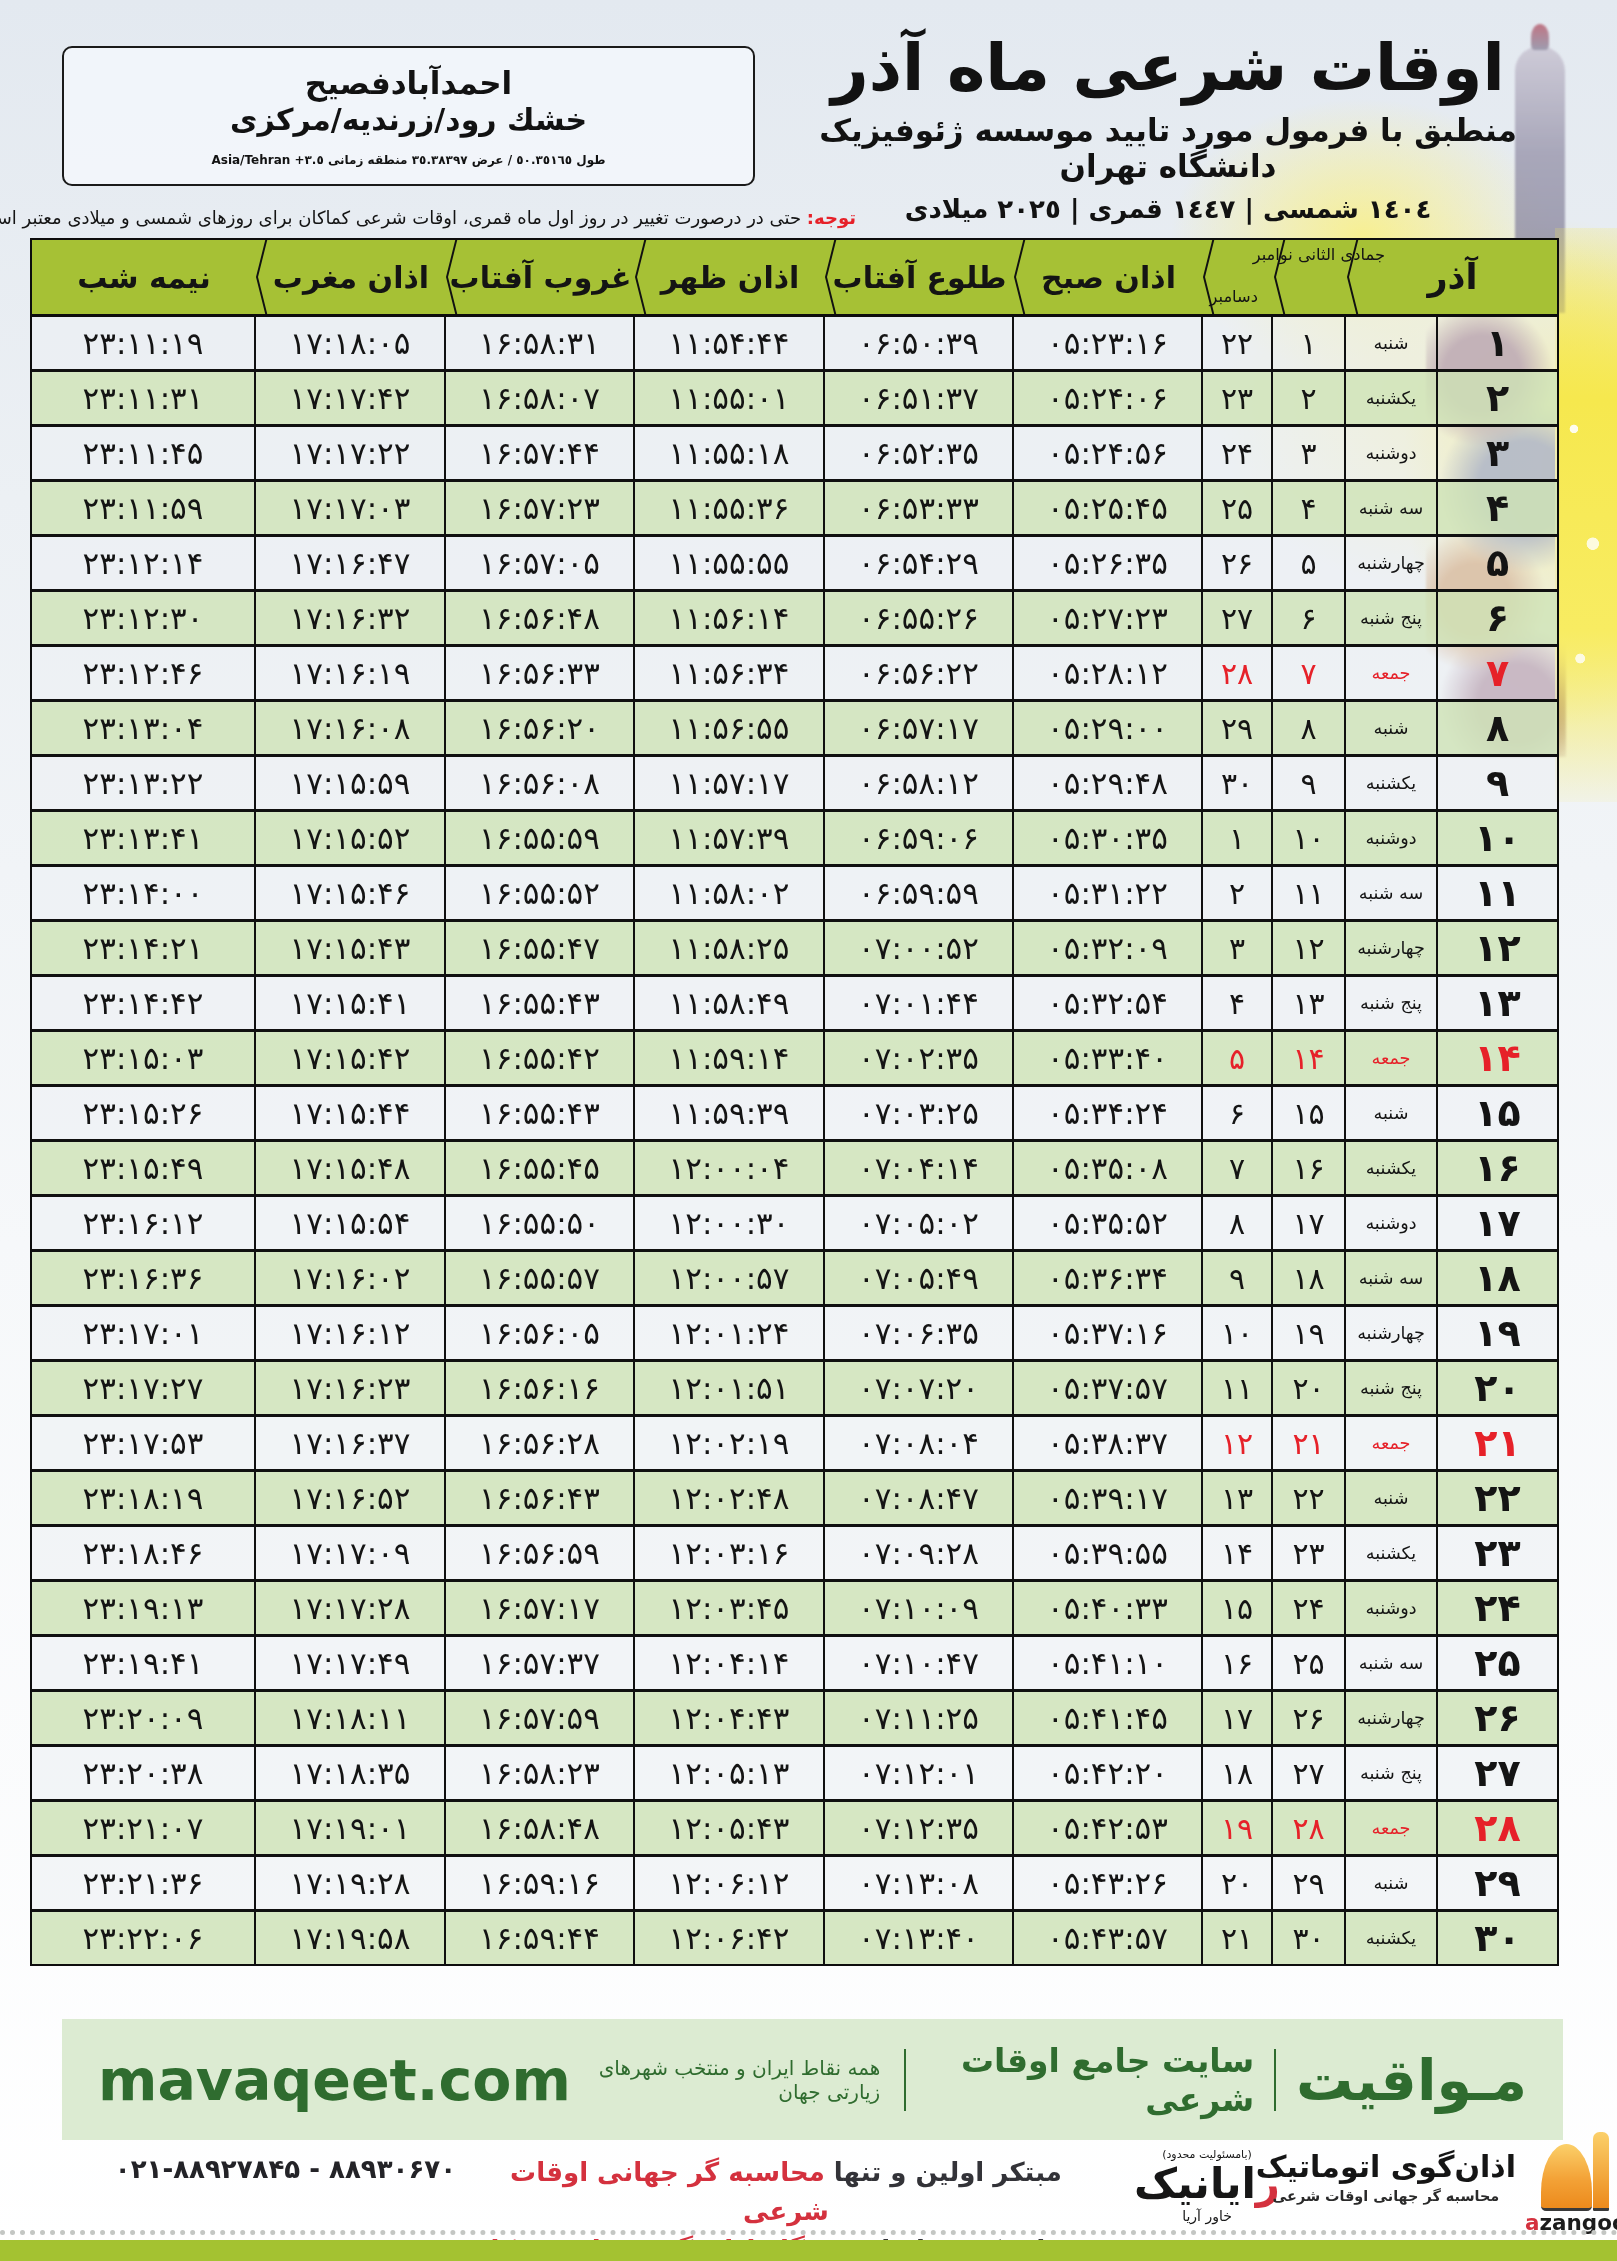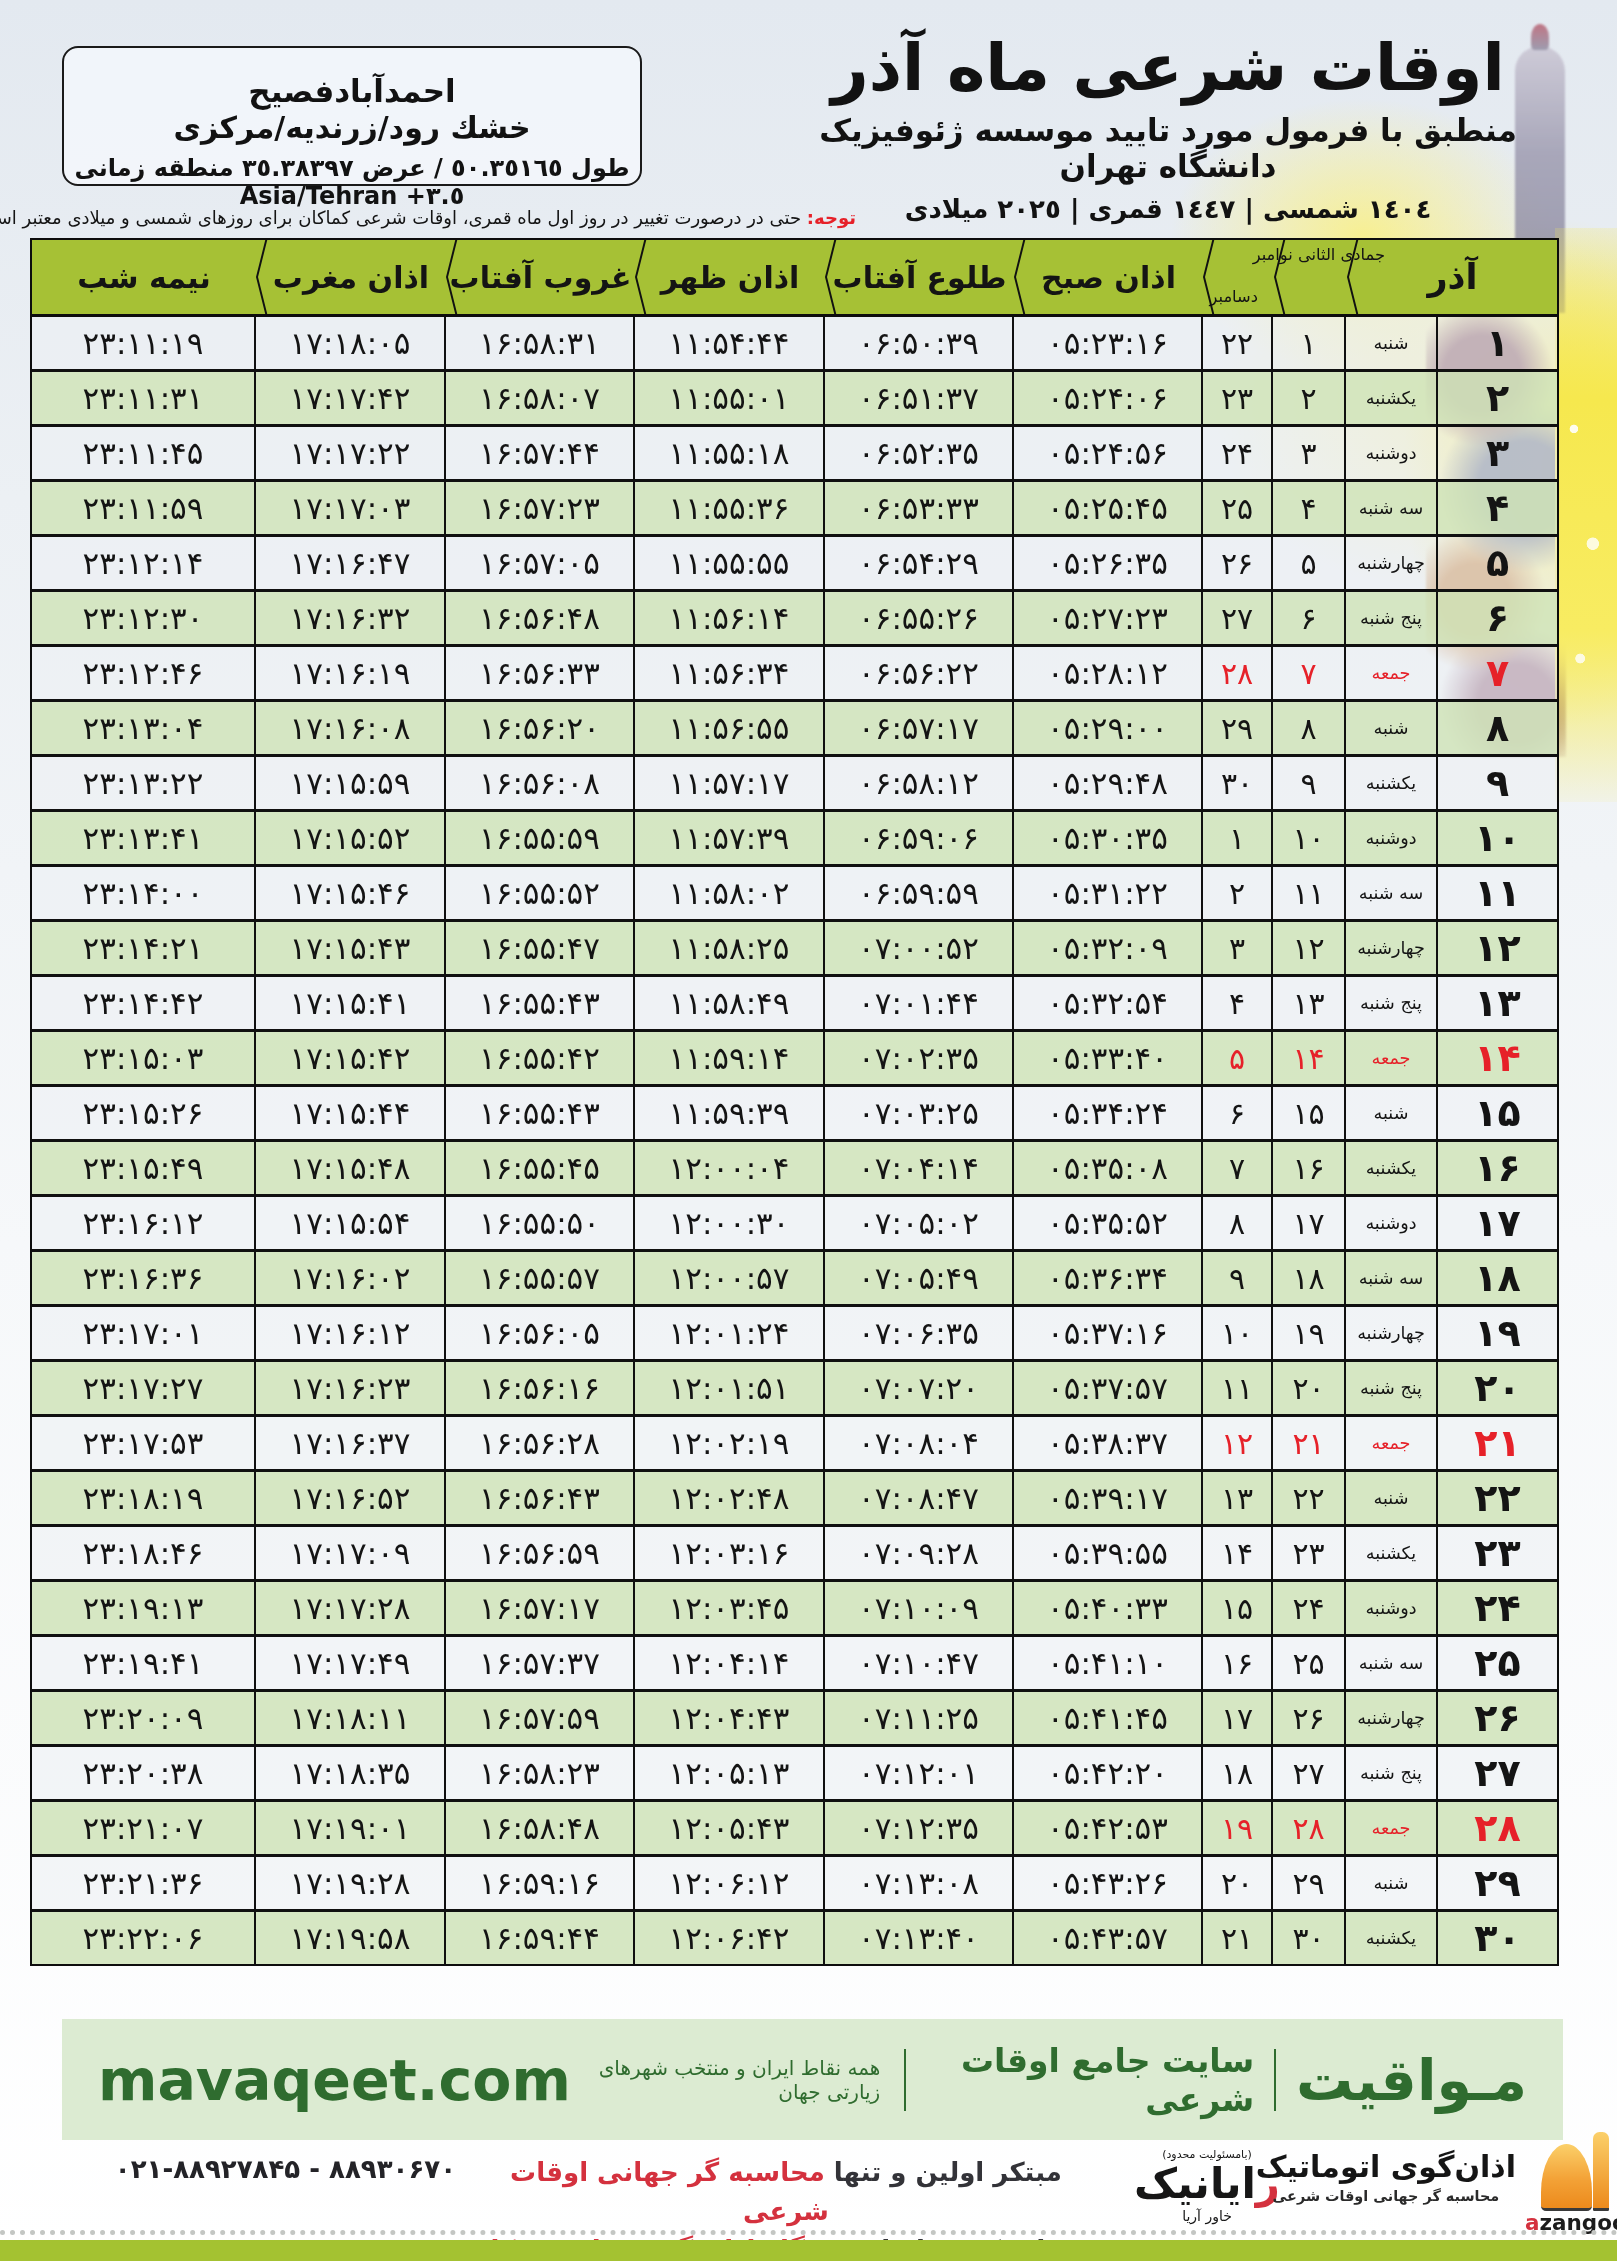--- a/index.html
+++ b/index.html
@@ -27,26 +27,26 @@
     background:
       radial-gradient(circle at 30% 35%, rgba(255,255,255,.9) 0 3.9px, rgba(255,255,255,0) 4.6px),
       radial-gradient(circle at 60% 55%, rgba(255,255,255,.8) 0 5.9px, rgba(255,255,255,0) 6.5px),
       radial-gradient(circle at 40% 75%, rgba(255,255,255,.8) 0 4.6px, rgba(255,255,255,0) 5.2px),
       linear-gradient(180deg, rgba(247,233,90,.2) 0%, #f6e84e 30%, #f8ec62 70%, rgba(248,236,98,.1) 100%);}
   
   .title-block{position:absolute;top:26px;right:75px;width:750px;z-index:2;text-align:center;direction:rtl;}
   .title-block h1{margin:0;font-size:65px;line-height:1.3;font-weight:bold;}
   .subtitle{font-size:31px;font-weight:bold;margin-top:1.3px;}
   .years{font-size:26px;font-weight:bold;margin-top:10.4px;}
-  .loc{position:absolute;left:62px;top:46px;width:580px;height:140px;z-index:2;box-sizing:border-box;
-    border:2.6px solid #1a1a1a;border-radius:16px;background:rgba(243,247,251,.85);
-    text-align:center;direction:rtl;padding-top:25px;}
+  .loc{position:absolute;left:62px;top:46px;width:693px;height:140px;z-index:2;box-sizing:border-box;
+    border:2.6px solid #1a1a1a;border-radius:10px;background:rgba(243,247,251,.85);
+    text-align:center;direction:rtl;padding-top:17px;}
   .loc-name{font-size:31px;font-weight:bold;}
   .loc-region{font-size:30px;font-weight:bold;margin-top:1.3px;}
-  .loc-coords{font-size:24px;font-weight:bold;margin-top:9px;}
+  .loc-coords{font-size:12px;font-weight:bold;margin-top:16px;}
   .notice{position:absolute;left:34px;top:207px;width:822px;z-index:2;direction:rtl;text-align:right;
     font-size:18px;color:#141414;white-space:nowrap;}
   .notice .nl{color:#e62129;font-weight:bold;}
   
   .ptable{position:absolute;left:30px;top:238px;width:1525px;z-index:2;border:2px solid #0d0d0d;background:rgba(255,255,255,.0);}
   .thead{position:relative;height:74px;background:#a6c135;border-bottom:3.9px solid #0d0d0d;direction:ltr;}
   .h{position:absolute;top:0;height:100%;display:flex;align-items:center;justify-content:center;
     font-size:30px;font-weight:bold;color:#141414;}
   .h-nimeshab{left:0;width:224px;}
   .h-maghreb{left:224px;width:190px;}

